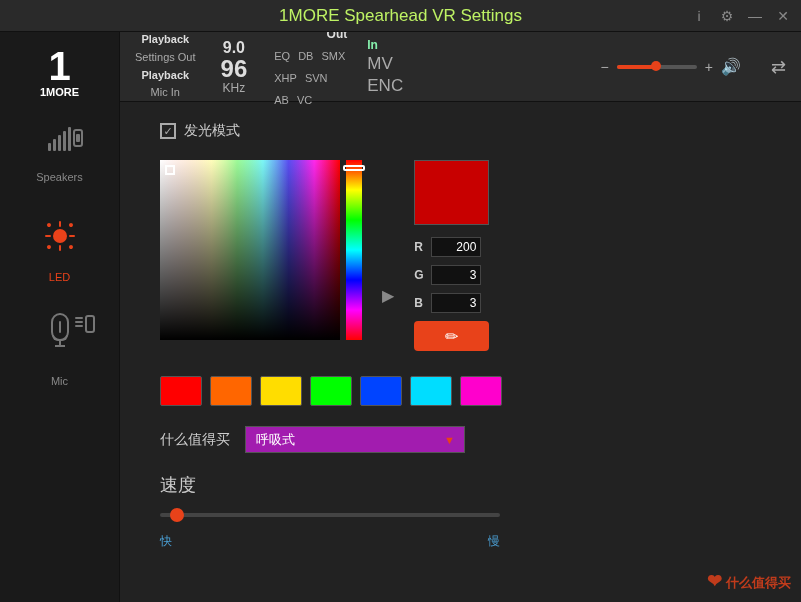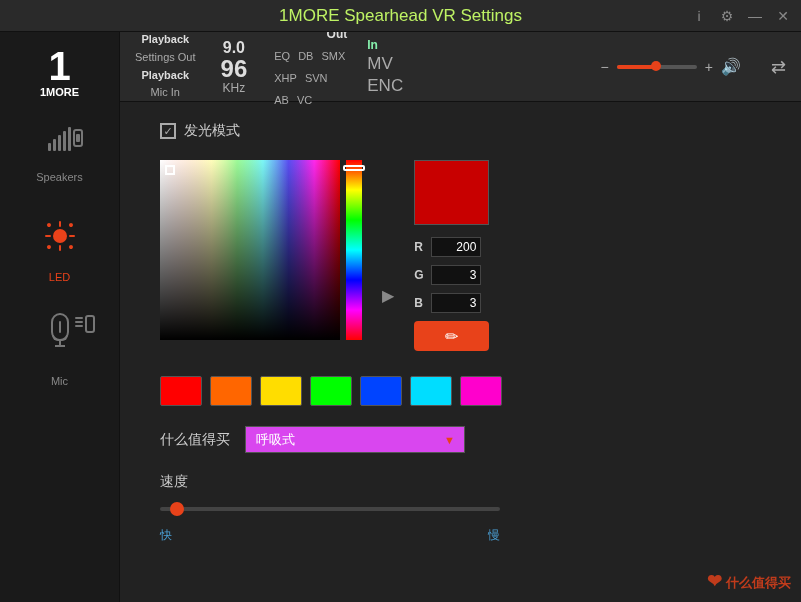--- a/index.html
+++ b/index.html
@@ -356,21 +356,21 @@
       gap: 15px;
       margin-bottom: 20px;
       font-size: 14px;
     }
     .mode-label {
       color: #ccc;
       font-size: 14px;
       white-space: nowrap;
     }
     .mode-select {
-      background: #d946ef;
+      background: #a21caf;
       border: 1px solid #555;
       color: #fff;
       font-size: 13px;
       padding: 5px 30px 5px 10px;
       appearance: none;
       cursor: pointer;
       width: 220px;
       position: relative;
     }
     .mode-select-wrapper {
@@ -388,21 +388,21 @@
       font-size: 11px;
     }
 
     
     .speed-row {
       display: flex;
       flex-direction: column;
       gap: 8px;
     }
     .speed-label {
-      font-size: 14px;
+      font-size: 18px;
       color: #ccc;
     }
     .speed-slider-container {
       position: relative;
       width: 340px;
       height: 20px;
     }
     .speed-track {
       width: 100%;
       height: 4px;

